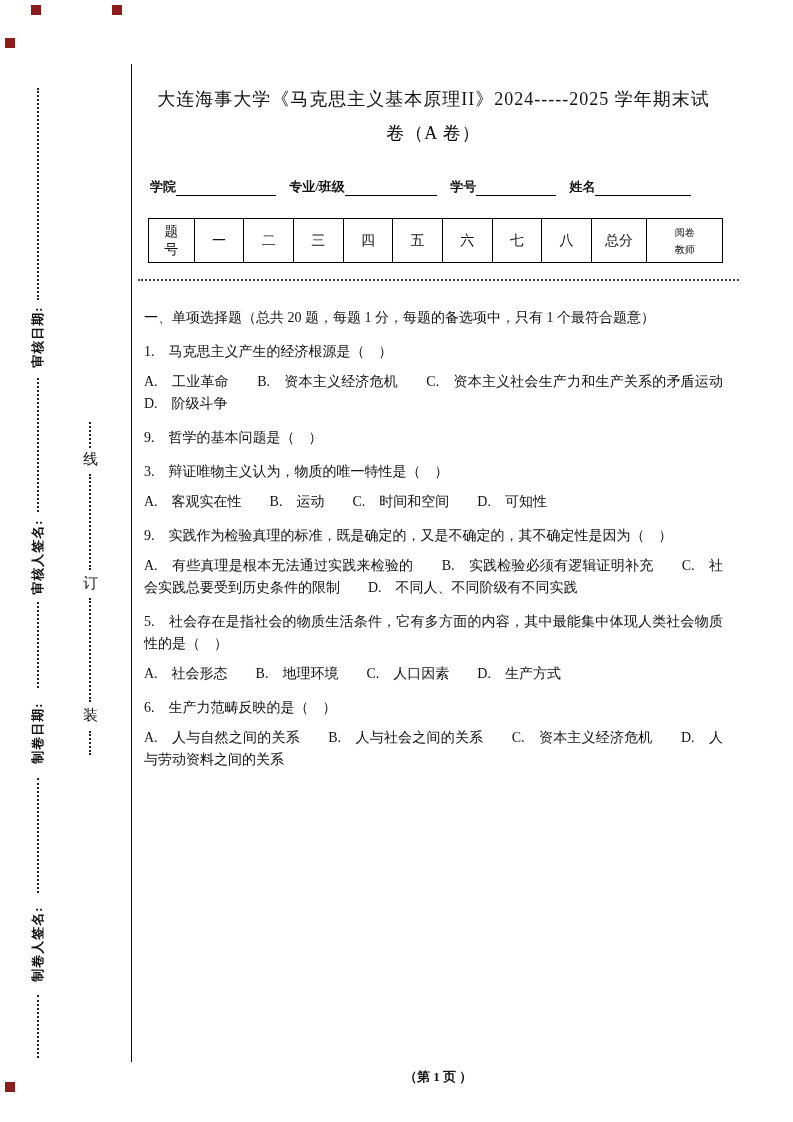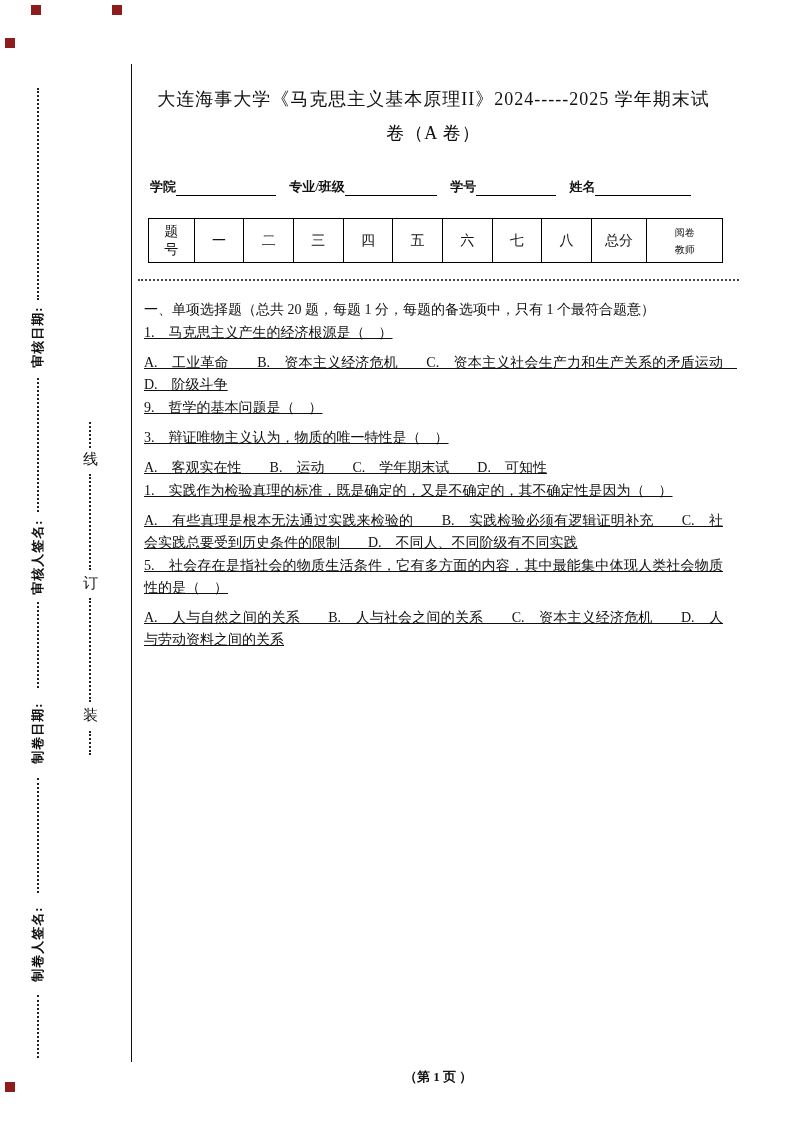--- a/index.html
+++ b/index.html
@@ -29,22 +29,22 @@
   .info-field { margin-right:10px; }
   .blank { display:inline-block; border-bottom:1px solid #000; height:15px; vertical-align:bottom; }
   .b1 { width:100px; } .b2 { width:92px; } .b3 { width:80px; } .b4 { width:96px; }
   .score-table { border-collapse:collapse; margin-top:22px; margin-left:4px; table-layout:fixed;padding-left:40px; }
   .score-table td { border:1px solid #000; text-align:center; vertical-align:middle; font-size:14px; padding:2px; }
   .score-table .r1 td { height:44px; }
   .score-table .r2 td { height:46px; }
   .stack  { display:inline-block; width:1.05em; word-break:break-all; line-height:18px; }
   .stack-wide { display:inline-block; width:2.3em; word-break:break-all; line-height:17px; font-size:10px; }
   .dotted-sep { border-top:2px dotted #444; margin:16px -16px 0 -6px; height:0; }
-  .section-heading { margin-top:18px; font-size:14px; line-height:22px; text-align:justify; }
-  .question { margin-top:1px; font-size:14px; line-height:22px;text-decoration:underline; }
+  .section-heading { margin-top:26px; font-size:14px; line-height:22px; text-align:justify; }
+  .question { margin-top:12px; font-size:14px; line-height:22px; }
   .q-stem { text-align:justify; margin-bottom:8px; }
   .q-options { text-align:justify; }
   .footer { position:absolute; left:131px; top:1068px; width:614px; text-align:center; font-weight:bold; font-size:13px; }
 </style>
 </head>
 <body>
 
 <div class="page">
 
   <div class="regmark" style="left:31px; top:5px;"></div>
@@ -121,30 +121,32 @@
 
     <div class="question">
       <div class="q-stem">1.　马克思主义产生的经济根源是（　）</div>
       <div class="q-options">A.　工业革命　　B.　资本主义经济危机　　C.　资本主义社会生产力和生产关系的矛盾运动　D.　阶级斗争</div>
     </div>
     <div class="question">
       <div class="q-stem">9.　哲学的基本问题是（　）</div>
     </div>
     <div class="question">
       <div class="q-stem">3.　辩证唯物主义认为，物质的唯一特性是（　）</div>
-      <div class="q-options">A.　客观实在性　　B.　运动　　C.　学年期末试　　D.　可知性</div>
+      <div class="q-options">A.　客观实在性　　B.　运动　　C.　时间和空间　　D.　可知性</div>
     </div>
     <div class="question">
-      <div class="q-stem">1.　实践作为检验真理的标准，既是确定的，又是不确定的，其不确定性是因为（　）</div>
+      <div class="q-stem">9.　实践作为检验真理的标准，既是确定的，又是不确定的，其不确定性是因为（　）</div>
       <div class="q-options">A.　有些真理是根本无法通过实践来检验的　　B.　实践检验必须有逻辑证明补充　　C.　社会实践总要受到历史条件的限制　　D.　不同人、不同阶级有不同实践</div>
     </div>
     <div class="question">
       <div class="q-stem">5.　社会存在是指社会的物质生活条件，它有多方面的内容，其中最能集中体现人类社会物质性的是（　）</div>
+      <div class="q-options">A.　社会形态　　B.　地理环境　　C.　人口因素　　D.　生产方式</div>
     </div>
     <div class="question">
+      <div class="q-stem">6.　生产力范畴反映的是（　）</div>
       <div class="q-options">A.　人与自然之间的关系　　B.　人与社会之间的关系　　C.　资本主义经济危机　　D.　人与劳动资料之间的关系</div>
     </div>
 
   </div>
 
   <div class="footer">（第 1 页 ）</div>
 
 </div>
 
 </body></html>

